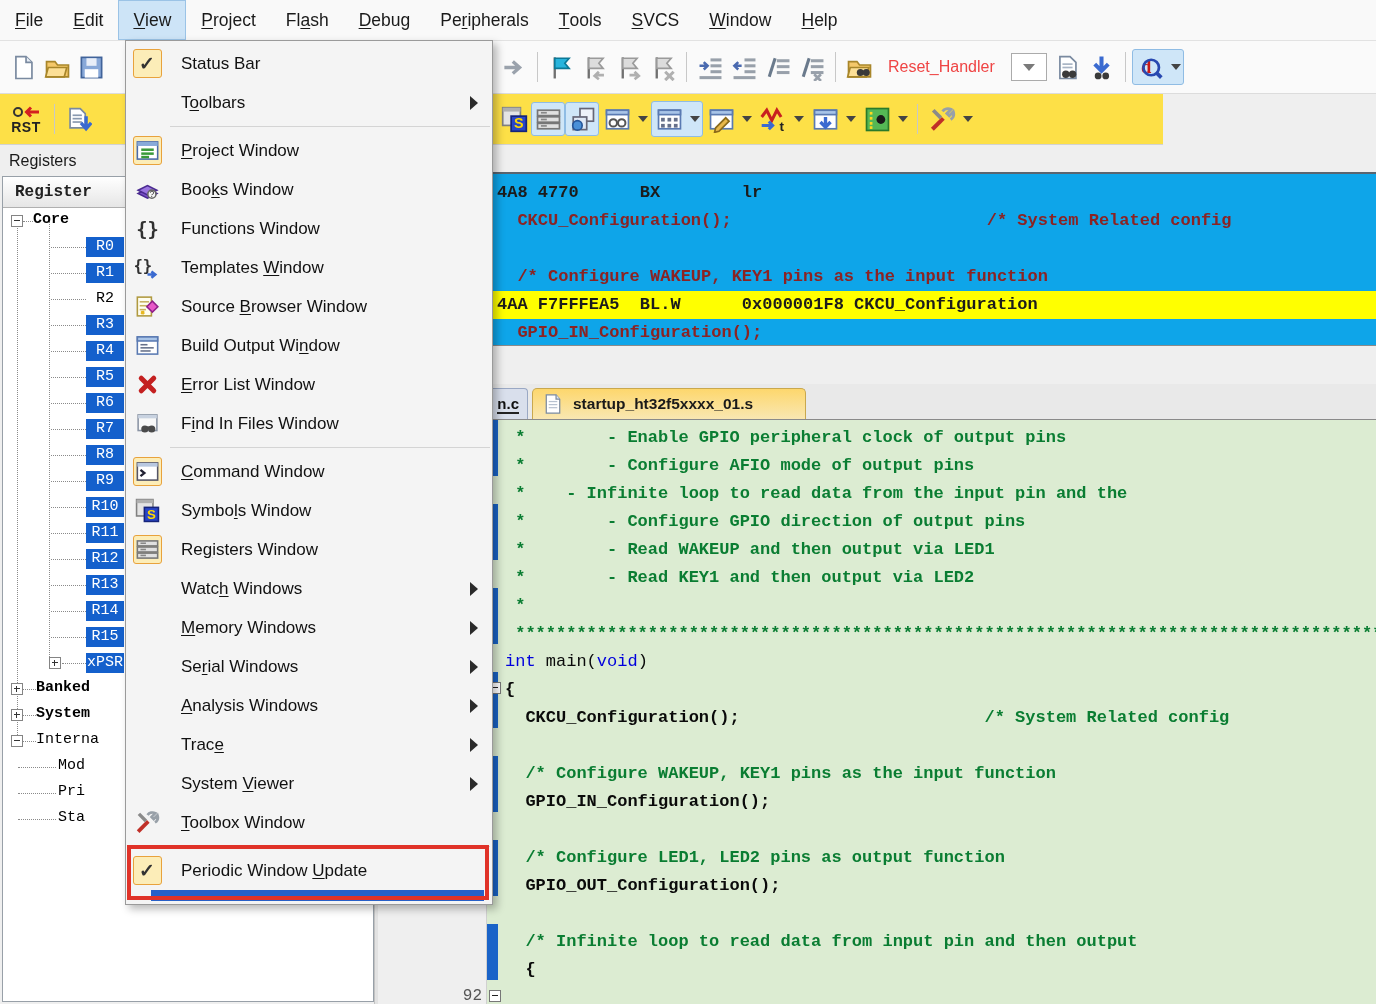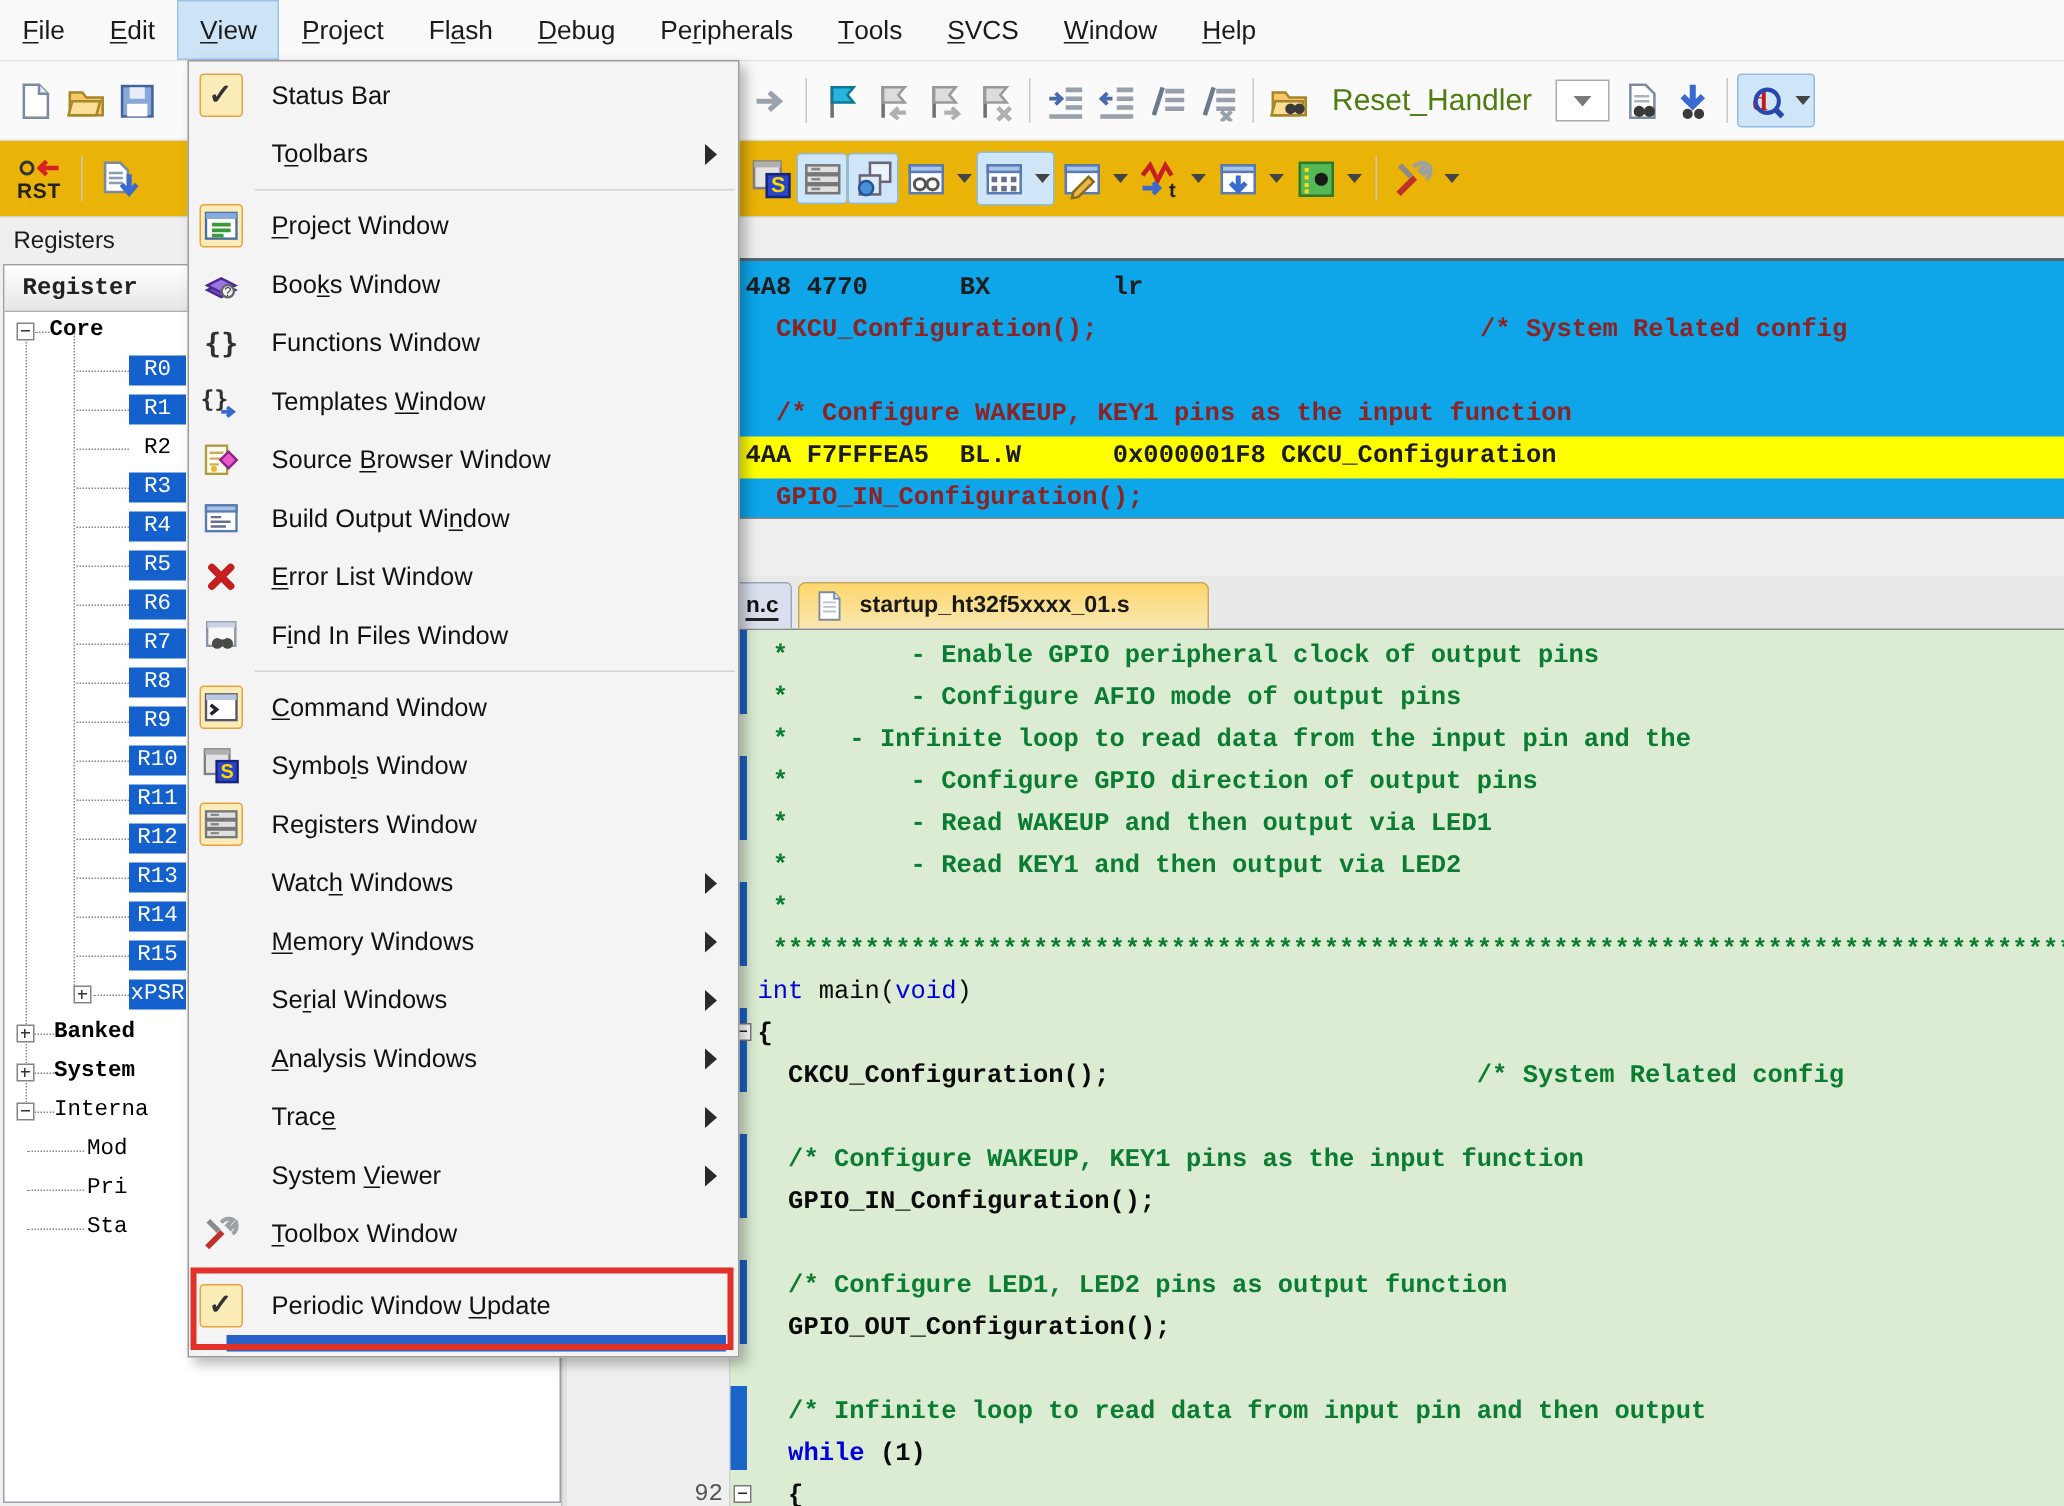--- a/index.html
+++ b/index.html
@@ -7,30 +7,30 @@
        font-family:"Liberation Sans",sans-serif;background:#efefef;-webkit-font-smoothing:antialiased;}
   .abs{position:absolute;}
   
   #menubar{left:0;top:0;width:1376px;height:40px;background:#f9f9f9;border-bottom:1px solid #e2e2e2;
            display:flex;align-items:stretch;font-size:17.5px;color:#1a1a1a;}
   .mb-item{display:flex;align-items:center;padding:0 14px;cursor:default;border:1px solid transparent;}
   .mb-item.active{background:#cde4f7;border:1px solid #9bc3e6;}
   u{text-underline-offset:2px;}
   
   #tb1{left:0;top:41px;width:1376px;height:52px;background:#fafafa;border-bottom:1px solid #dcdcdc;}
-  #tb2{left:0;top:94px;width:1376px;height:50px;background:#eab308;border-bottom:1px solid #d2d2d2;}
+  #tb2{left:0;top:94px;width:1163px;height:50px;background:#fde047;border-bottom:1px solid #d2d2d2;}
   .tbrow{display:flex;align-items:center;height:100%;}
   .tbtn{width:32px;height:32px;display:flex;align-items:center;justify-content:center;flex:none;border:1px solid transparent;border-radius:3px;}
   .tbtn svg{width:27px;height:27px;}
   .tbtn.on{background:#cfe6f8;border:1px solid #8fbce4;}
   .tgroup{display:flex;align-items:center;flex:none;border:1px solid transparent;border-radius:3px;padding-right:2px;}
   .tgroup.on{background:#cfe6f8;border:1px solid #8fbce4;}
   .tsep{width:1px;height:30px;background:#c8c8c8;margin:0 6px;flex:none;}
   .caret{width:0;height:0;border-left:5px solid transparent;border-right:5px solid transparent;border-top:6px solid #444;margin-left:4px;}
-  .tlabel{font-size:20px;color:#4d7c0f;padding:0 12px;white-space:nowrap;}
+  .tlabel{font-size:16px;color:#ef4444;padding:0 12px;white-space:nowrap;}
   .combo{width:34px;height:26px;background:#fff;border:1px solid #ababab;display:flex;align-items:center;justify-content:center;margin:0 4px;}
   .combo .cv{width:0;height:0;border-left:6px solid transparent;border-right:6px solid transparent;border-top:7px solid #7a7a7a;}
   .rstbox{display:flex;flex-direction:column;align-items:center;justify-content:center;width:44px;height:42px;flex:none;}
   .rstbox svg{width:30px;height:16px;}
   .rstbox b{font-size:14px;line-height:14px;color:#222;letter-spacing:.5px;}
   
   #regtitle{left:0;top:145px;width:378px;height:31px;background:#efefef;display:flex;align-items:center;
             font-size:16px;color:#1a1a1a;padding-left:9px;box-sizing:border-box;}
   #vsplit{left:374px;top:145px;width:4px;height:859px;background:#e2e2e2;border-left:1px solid #c2c2c2;}
   #regpanel{left:2px;top:176px;width:372px;height:826px;background:#ffffff;border:1px solid #98a0a8;box-sizing:border-box;overflow:hidden;}
@@ -561,21 +561,20 @@
       <div class="codeline" style="font-weight: bold;"><span class="pl">{</span></div>
       <div class="codeline" style="font-weight: bold;"><span class="pl">  CKCU_Configuration();</span><span class="pl">                        </span><span class="cm">/* System Related config</span></div>
       <div class="codeline" style="font-weight: bold;"></div>
       <div class="codeline" style="font-weight: bold;"><span class="cm">  /* Configure WAKEUP, KEY1 pins as the input function</span></div>
       <div class="codeline" style="font-weight: bold;"><span class="pl">  GPIO_IN_Configuration();</span></div>
       <div class="codeline" style="font-weight: bold;"></div>
       <div class="codeline" style="font-weight: bold;"><span class="cm">  /* Configure LED1, LED2 pins as output function</span></div>
       <div class="codeline" style="font-weight: bold;"><span class="pl">  GPIO_OUT_Configuration();</span></div>
       <div class="codeline" style="font-weight: bold;"></div>
       <div class="codeline" style="font-weight: bold;"><span class="cm">  /* Infinite loop to read data from input pin and then output</span></div>
-      <div class="codeline" style="font-weight: bold;"><span class="pl">  </span><span class="kw">while</span><span class="pl"> (1)</span></div>
       <div class="codeline" style="font-weight: bold;"><span class="pl">  {</span></div>
     </div>
   <div class="foldbox" style="top:262px;"></div>
   <div class="foldbox" style="top:570px;"></div>
   <div id="lnum92">92</div>
 </div>
 
 <div id="viewmenu" class="abs">
     <div class="mi">
       <div class="gut">

